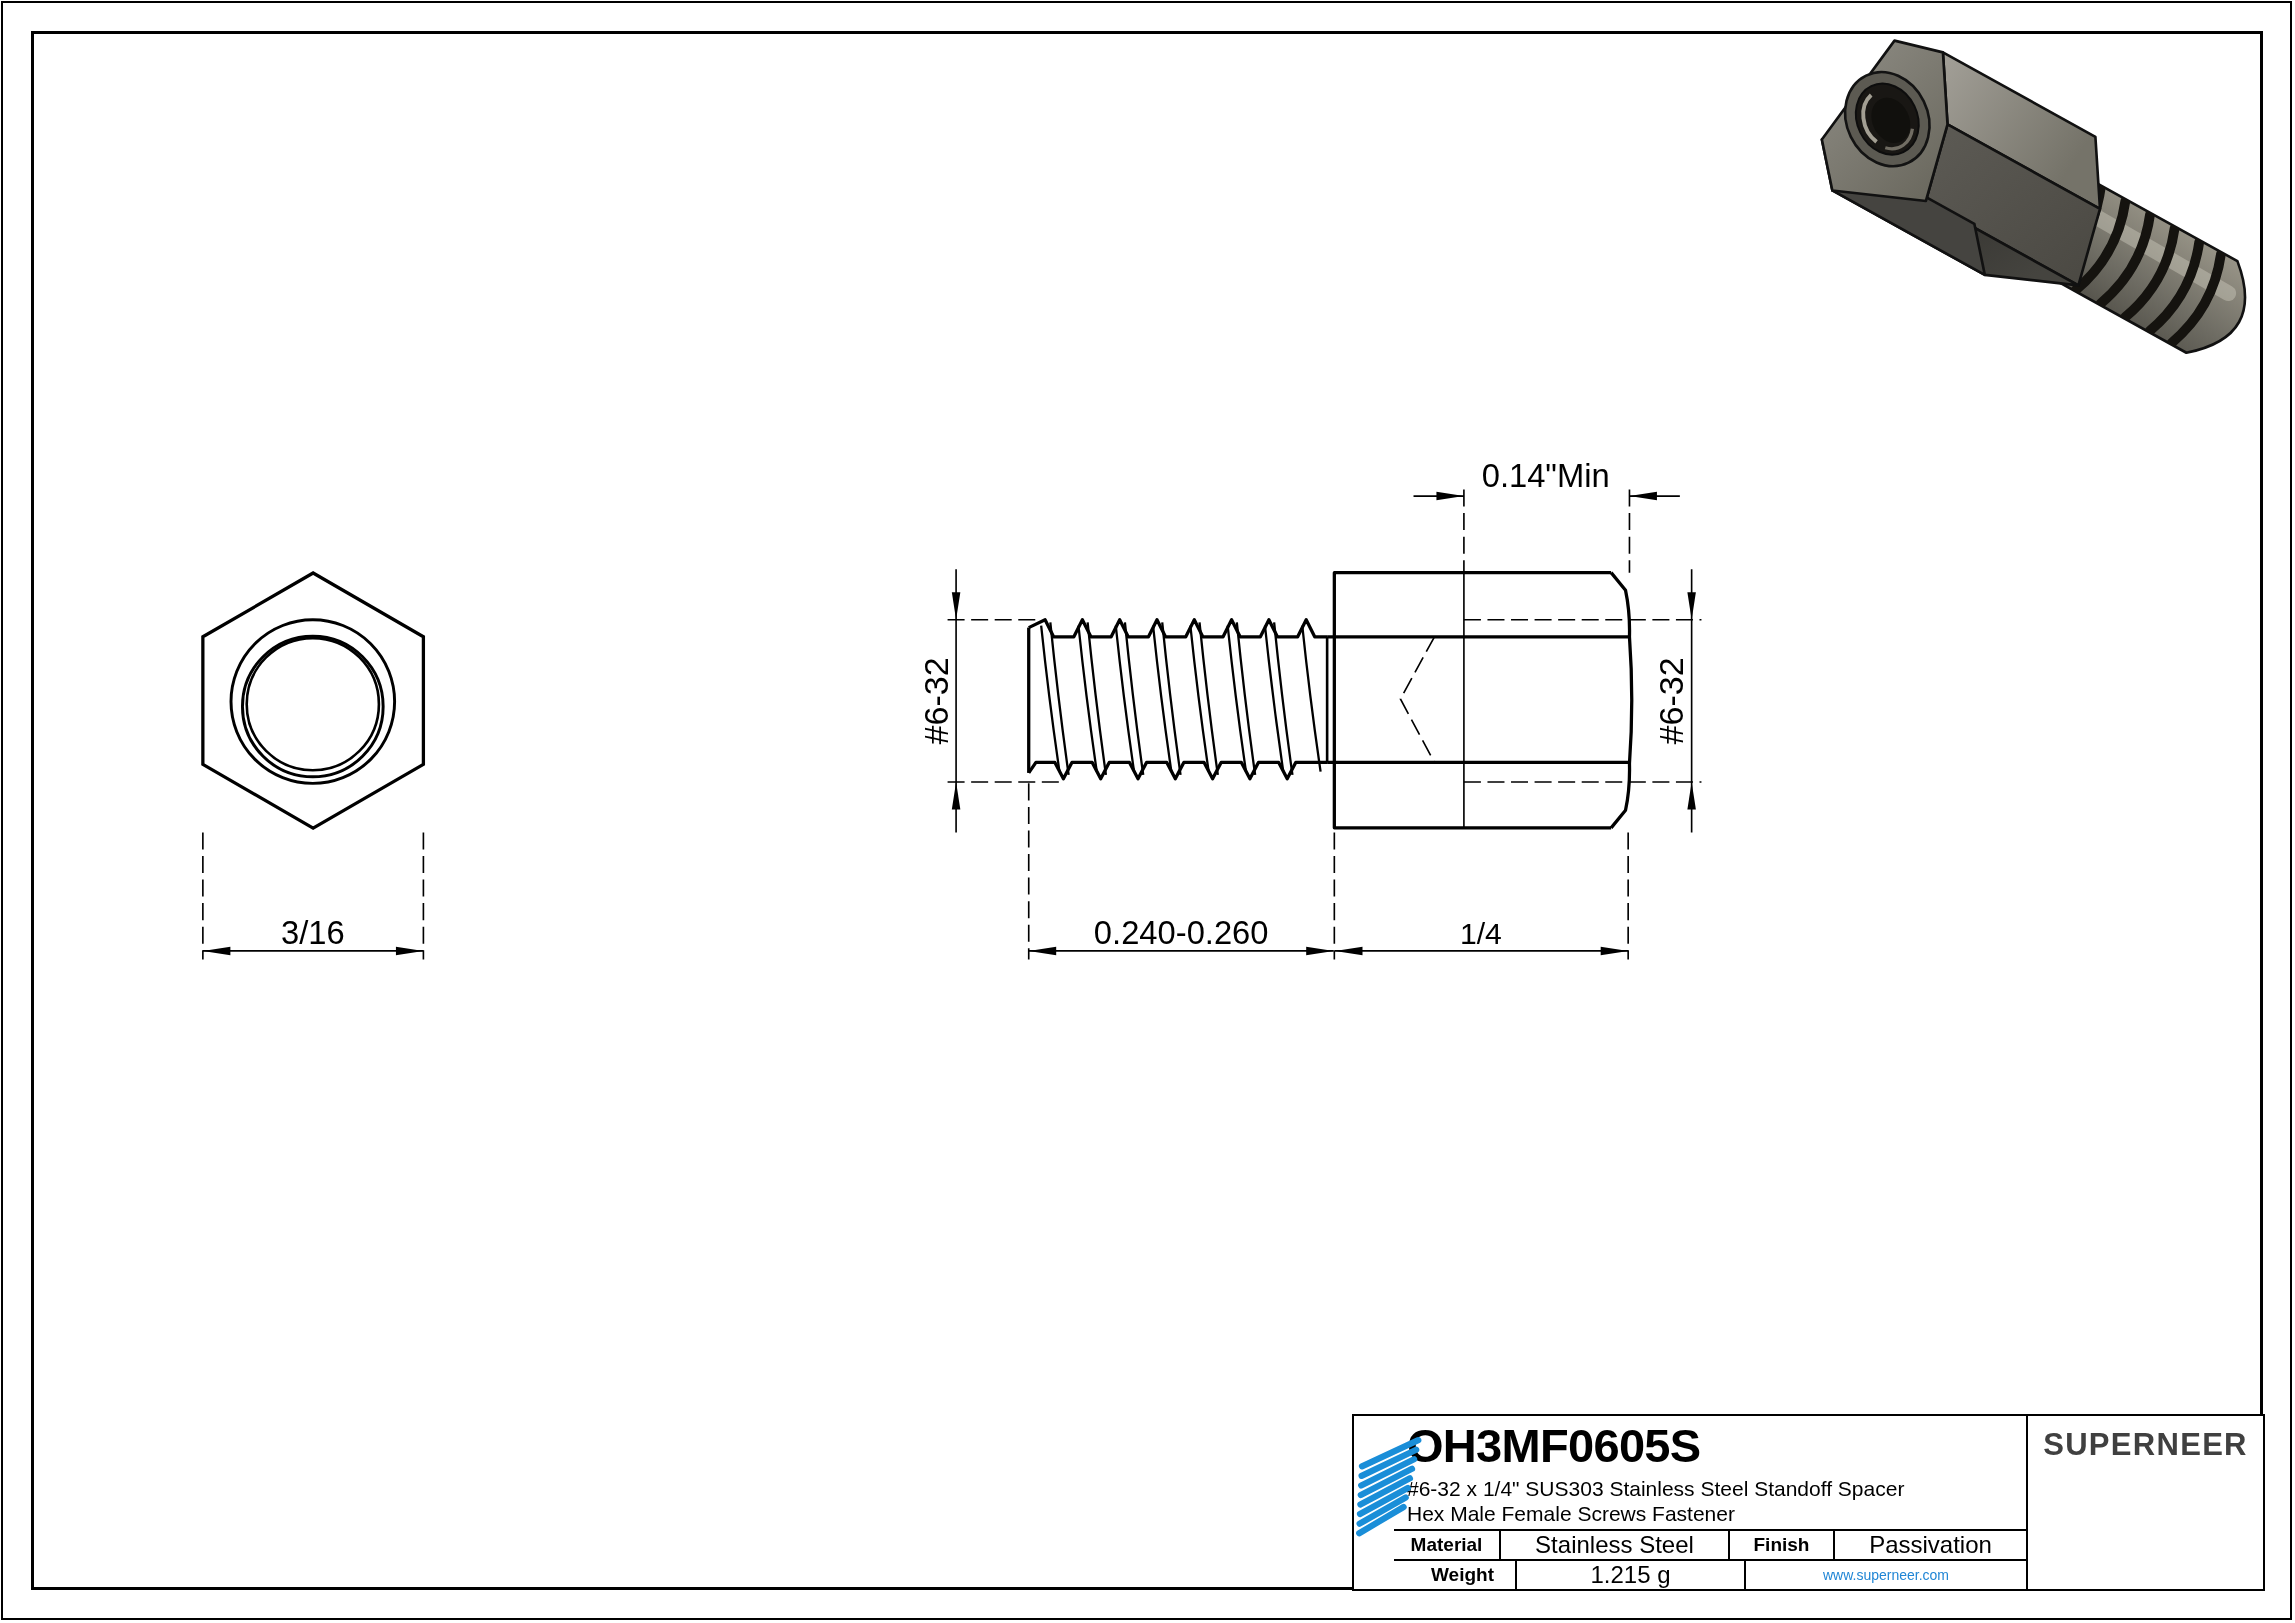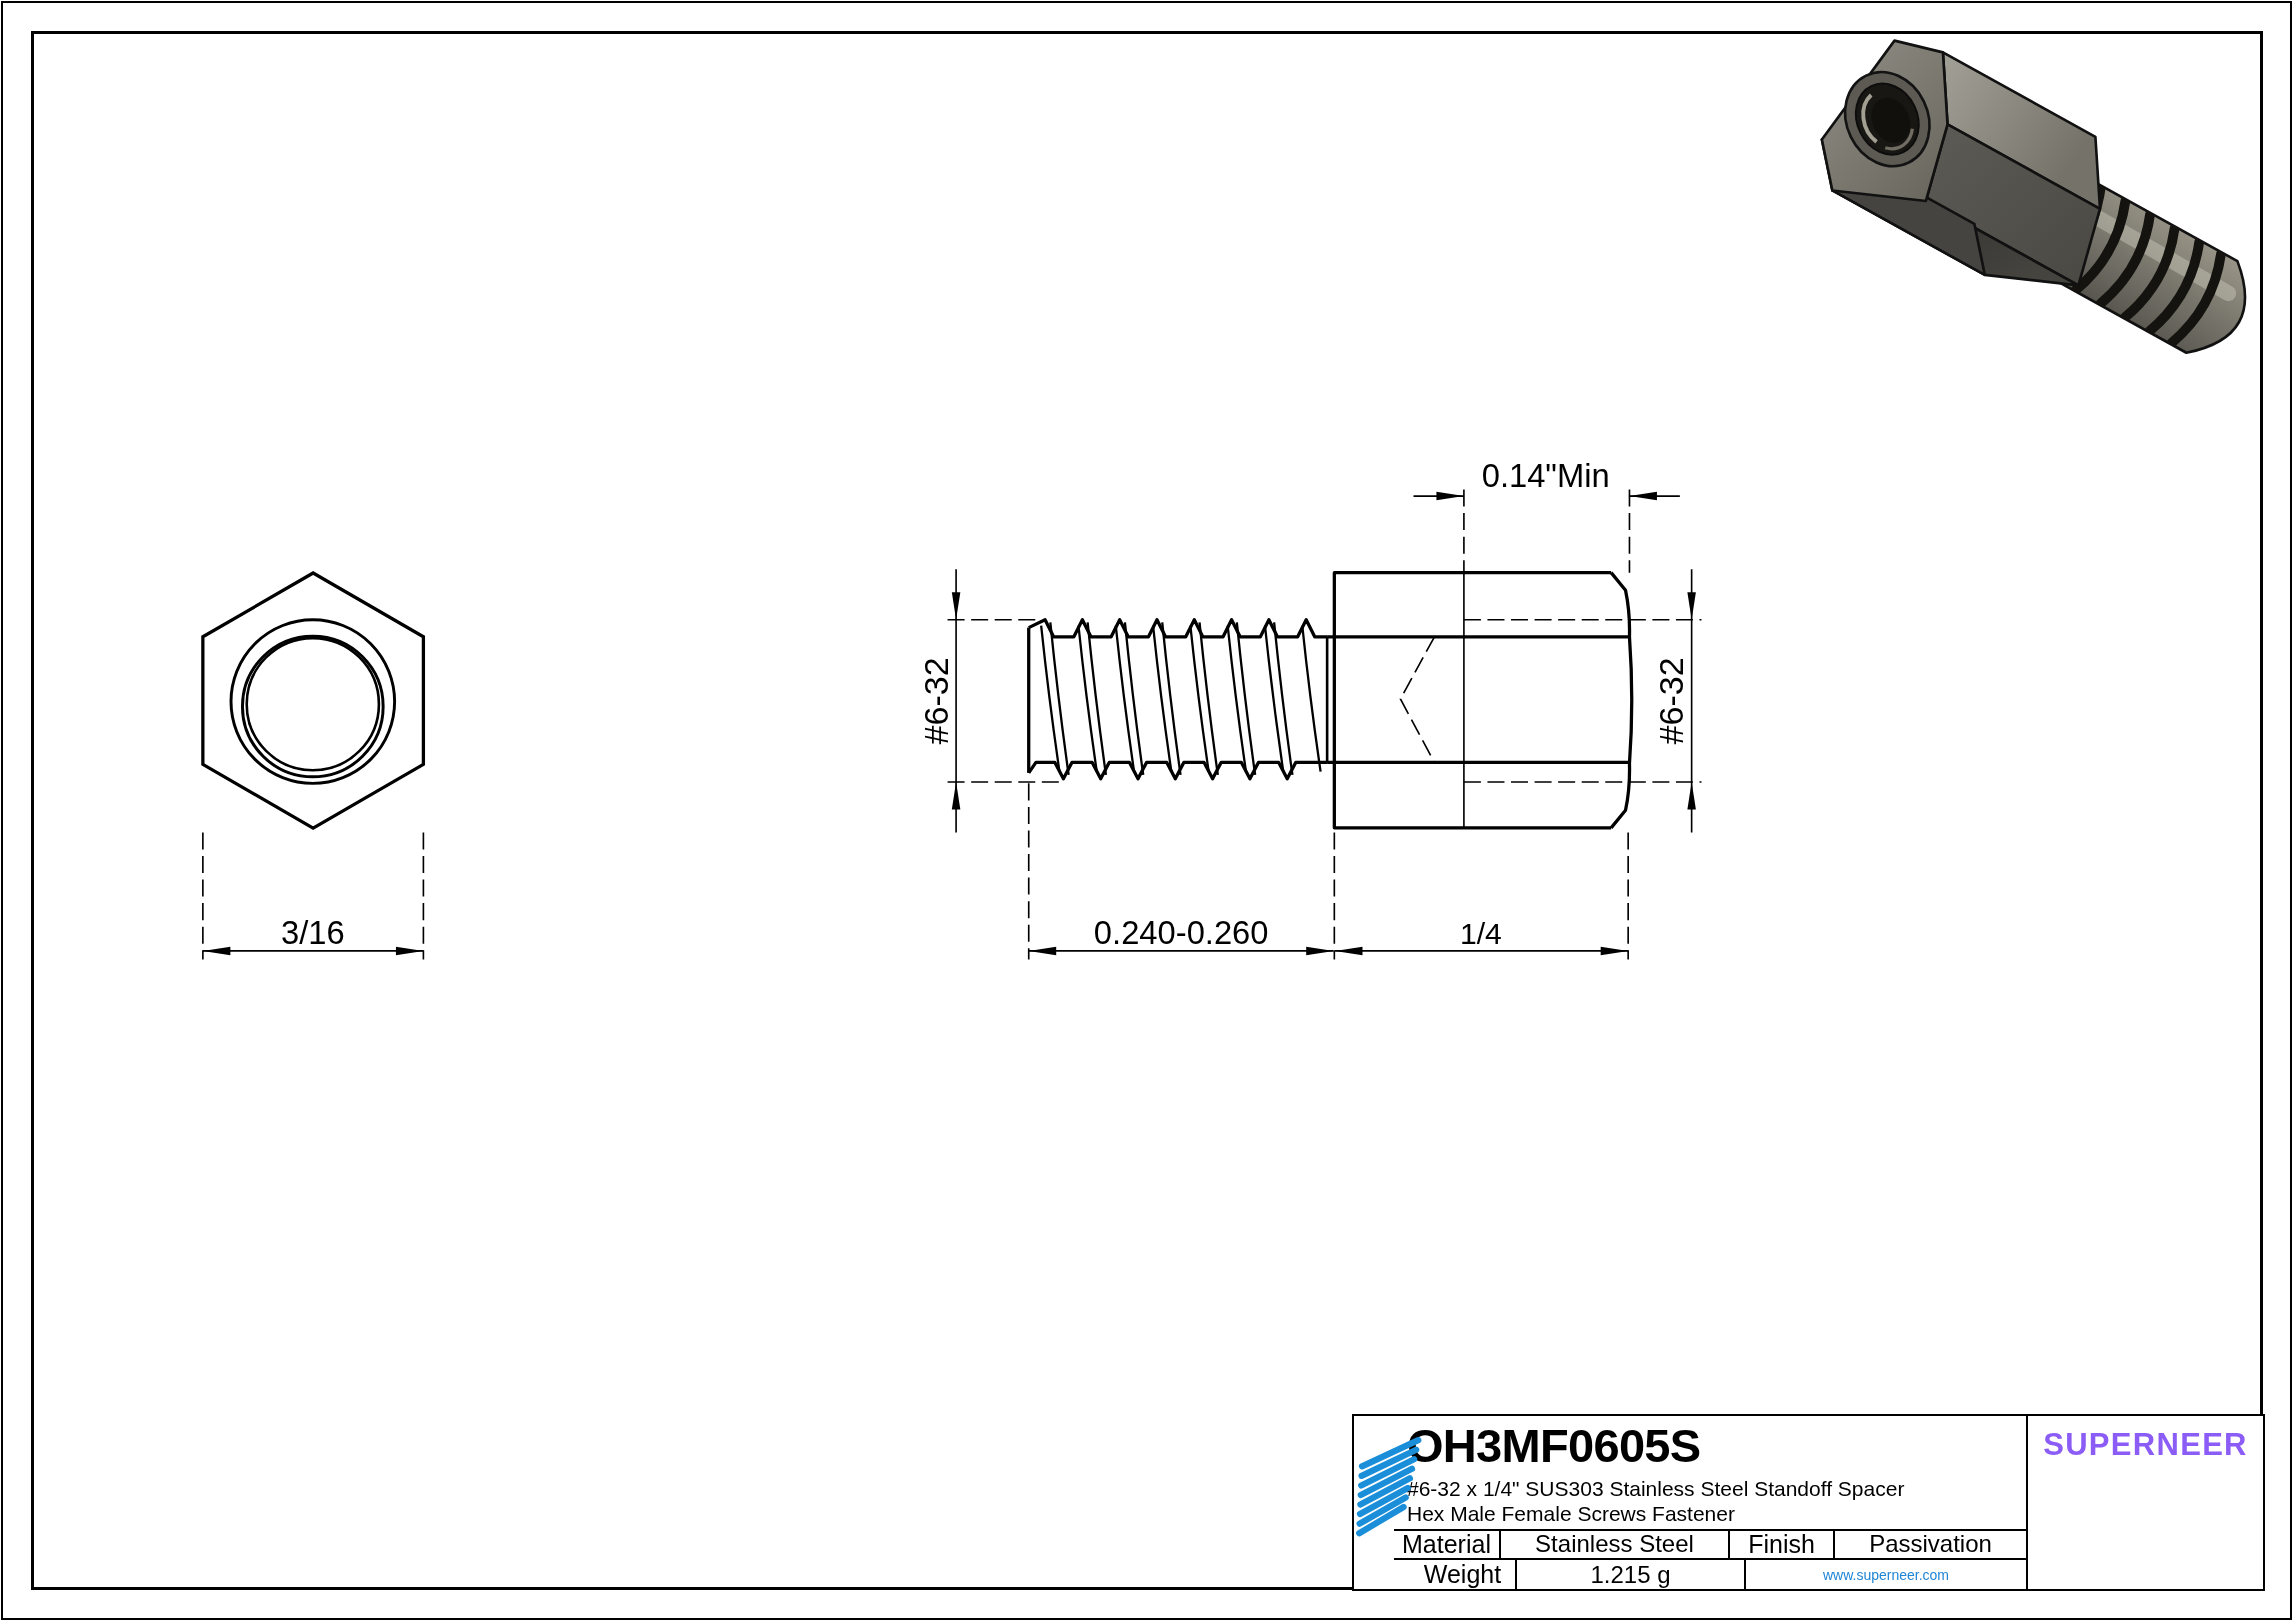--- a/index.html
+++ b/index.html
@@ -16,21 +16,21 @@
   .tb-left{width:674px;display:flex;flex-direction:column;border-right:2px solid #000;box-sizing:border-box;padding-left:40px;}
   .tb-name{height:115px;border-bottom:2px solid #000;box-sizing:border-box;padding:3.9px 0 0 13px;overflow:hidden;}
   .part-number{font-size:47px;font-weight:bold;line-height:52px;letter-spacing:-0.7px;}
   .part-desc{font-size:21px;line-height:25px;margin-top:3.9px;}
   .tb-row{display:flex;box-sizing:border-box;}
   .tb-row.material{height:29.5px;border-bottom:2px solid #000;}
   .tb-row.weight{flex:1;margin-left:16px;}
   .cell{display:flex;align-items:center;justify-content:center;box-sizing:border-box;
         border-right:2px solid #000;white-space:nowrap;overflow:hidden;}
   .cell.last{border-right:none;}
-  .cell.label{font-size:25px;}
+  .cell.label{font-size:19px;font-weight:bold;}
   .cell.value{font-size:24px;}
   .cell.url{font-size:14px;}
   .w-material{width:107px;} .w-matval{width:229px;} .w-finish{width:105px;} .w-finval{flex:1;}
   .w-weight{width:107px;} .w-wval{width:229px;} .w-url{flex:1;}
   .tb-logo{flex:1;display:flex;flex-direction:column;align-items:center;justify-content:flex-start;}
   #logo-stripes{margin-top:13px;}
   .brand-text{font-size:31px;font-weight:bold;letter-spacing:1.3px;margin-top:10.5px;}
 </style>
 </head>
 <body>
@@ -232,18 +232,18 @@
       <svg id="logo-stripes" width="69" height="108" viewBox="0 0 105 165">
           <line x1="12" y1="57" x2="98" y2="17" stroke="#1a8ed8" stroke-width="9.5" stroke-linecap="round"></line>
           <line x1="11.4" y1="71.6" x2="94.80000000000001" y2="31.599999999999994" stroke="#1a8ed8" stroke-width="9.5" stroke-linecap="round"></line>
           <line x1="10.8" y1="86.2" x2="91.6" y2="46.2" stroke="#1a8ed8" stroke-width="9.5" stroke-linecap="round"></line>
           <line x1="10.2" y1="100.8" x2="88.4" y2="60.8" stroke="#1a8ed8" stroke-width="9.5" stroke-linecap="round"></line>
           <line x1="9.6" y1="115.4" x2="85.19999999999999" y2="75.4" stroke="#1a8ed8" stroke-width="9.5" stroke-linecap="round"></line>
           <line x1="9" y1="130" x2="82" y2="90" stroke="#1a8ed8" stroke-width="9.5" stroke-linecap="round"></line>
           <line x1="8.4" y1="144.6" x2="78.80000000000001" y2="104.6" stroke="#1a8ed8" stroke-width="9.5" stroke-linecap="round"></line>
           <line x1="7.8" y1="159.2" x2="75.6" y2="119.19999999999999" stroke="#1a8ed8" stroke-width="9.5" stroke-linecap="round"></line>
         </svg>
-      <div class="brand-text" style="color: #8b5cf6;">SUPERNEER</div>
+      <div class="brand-text" style="color: #404040;">SUPERNEER</div>
     </div>
   </div>
 
 </div>
 
 
 </body></html>

